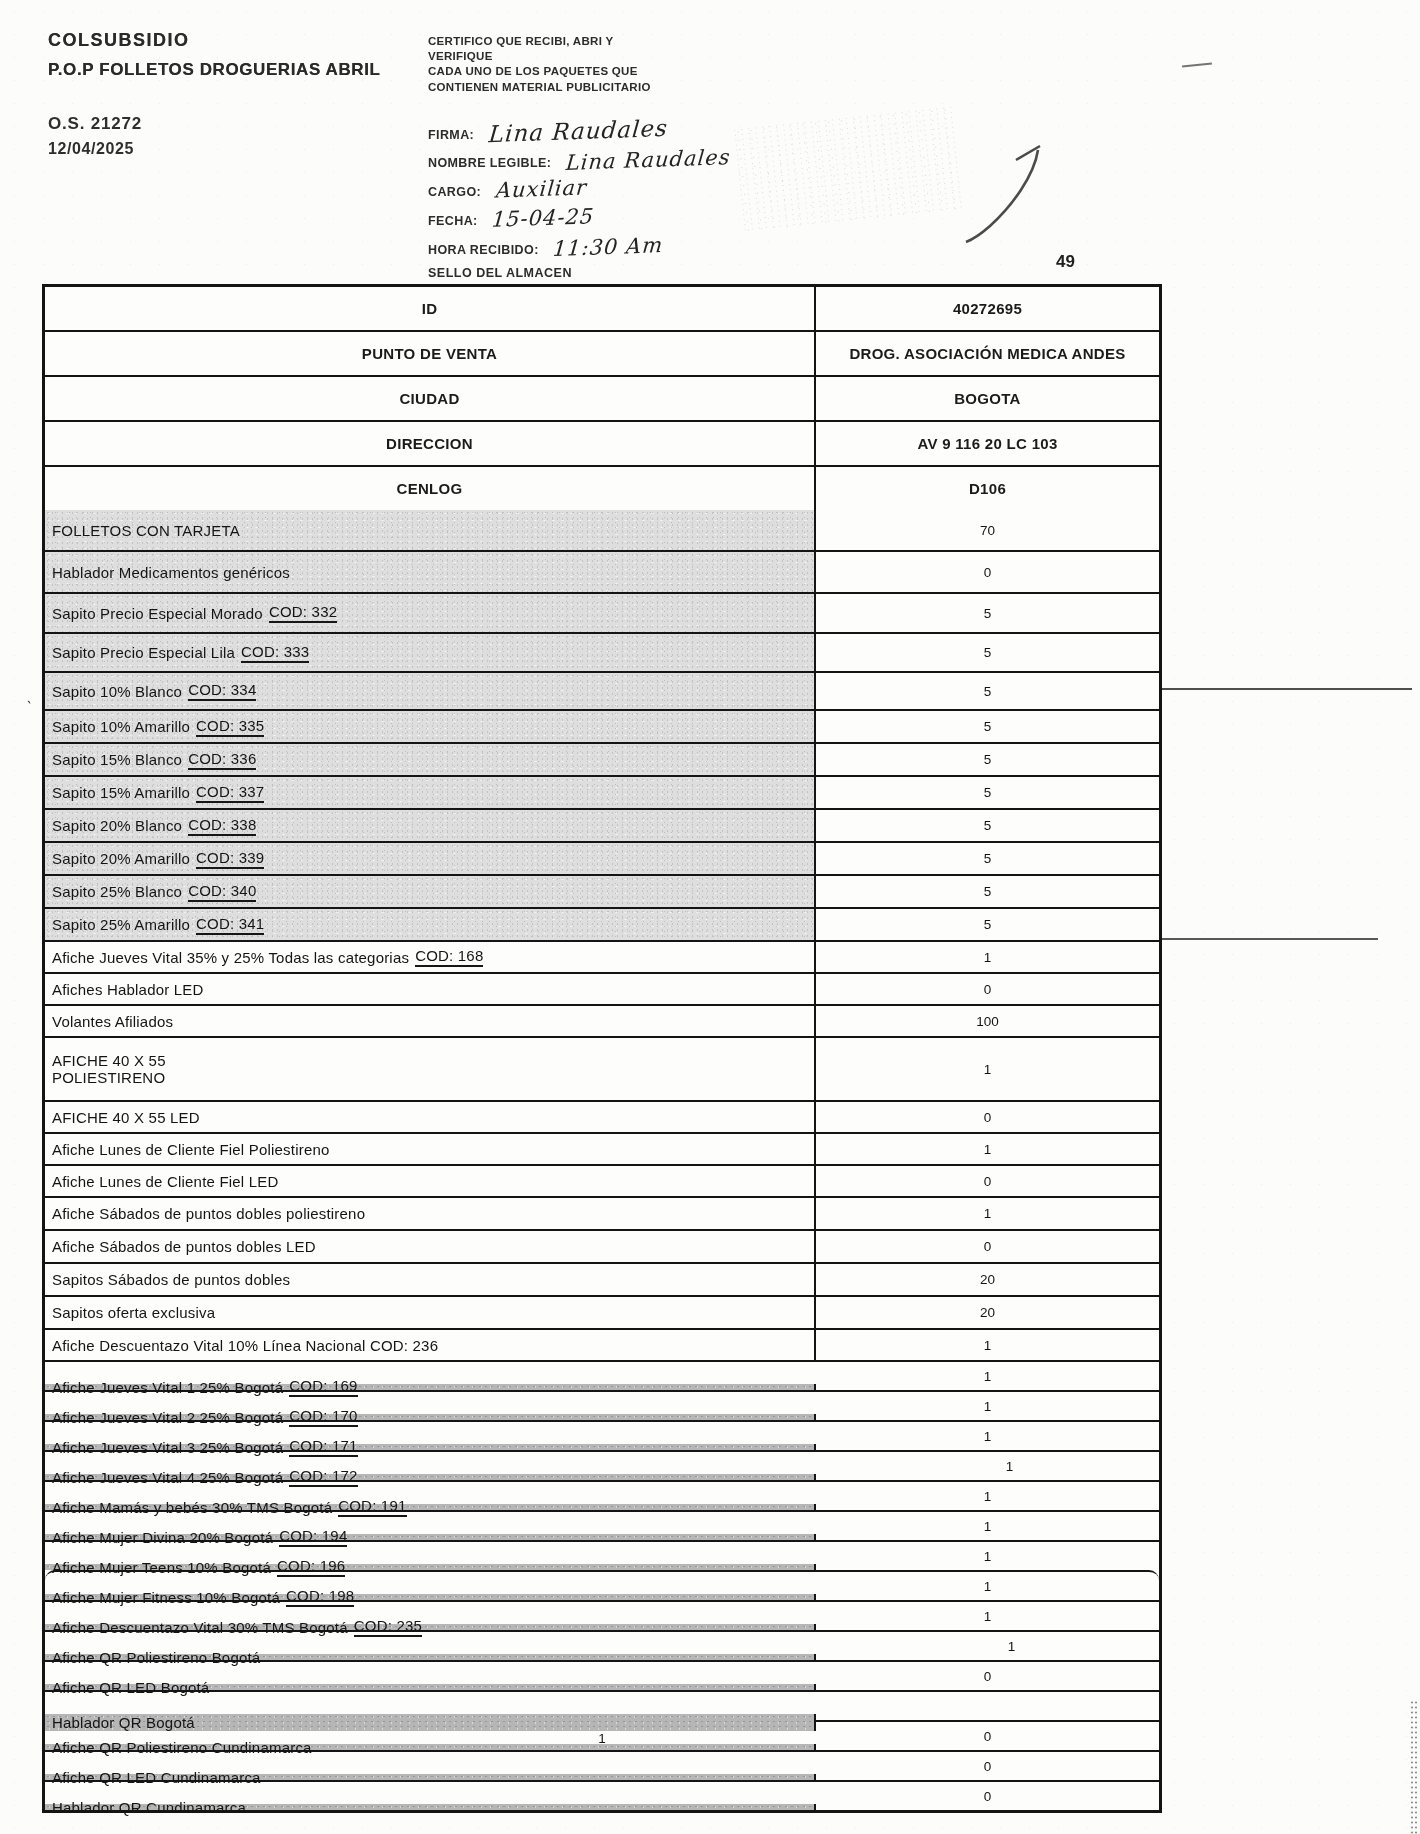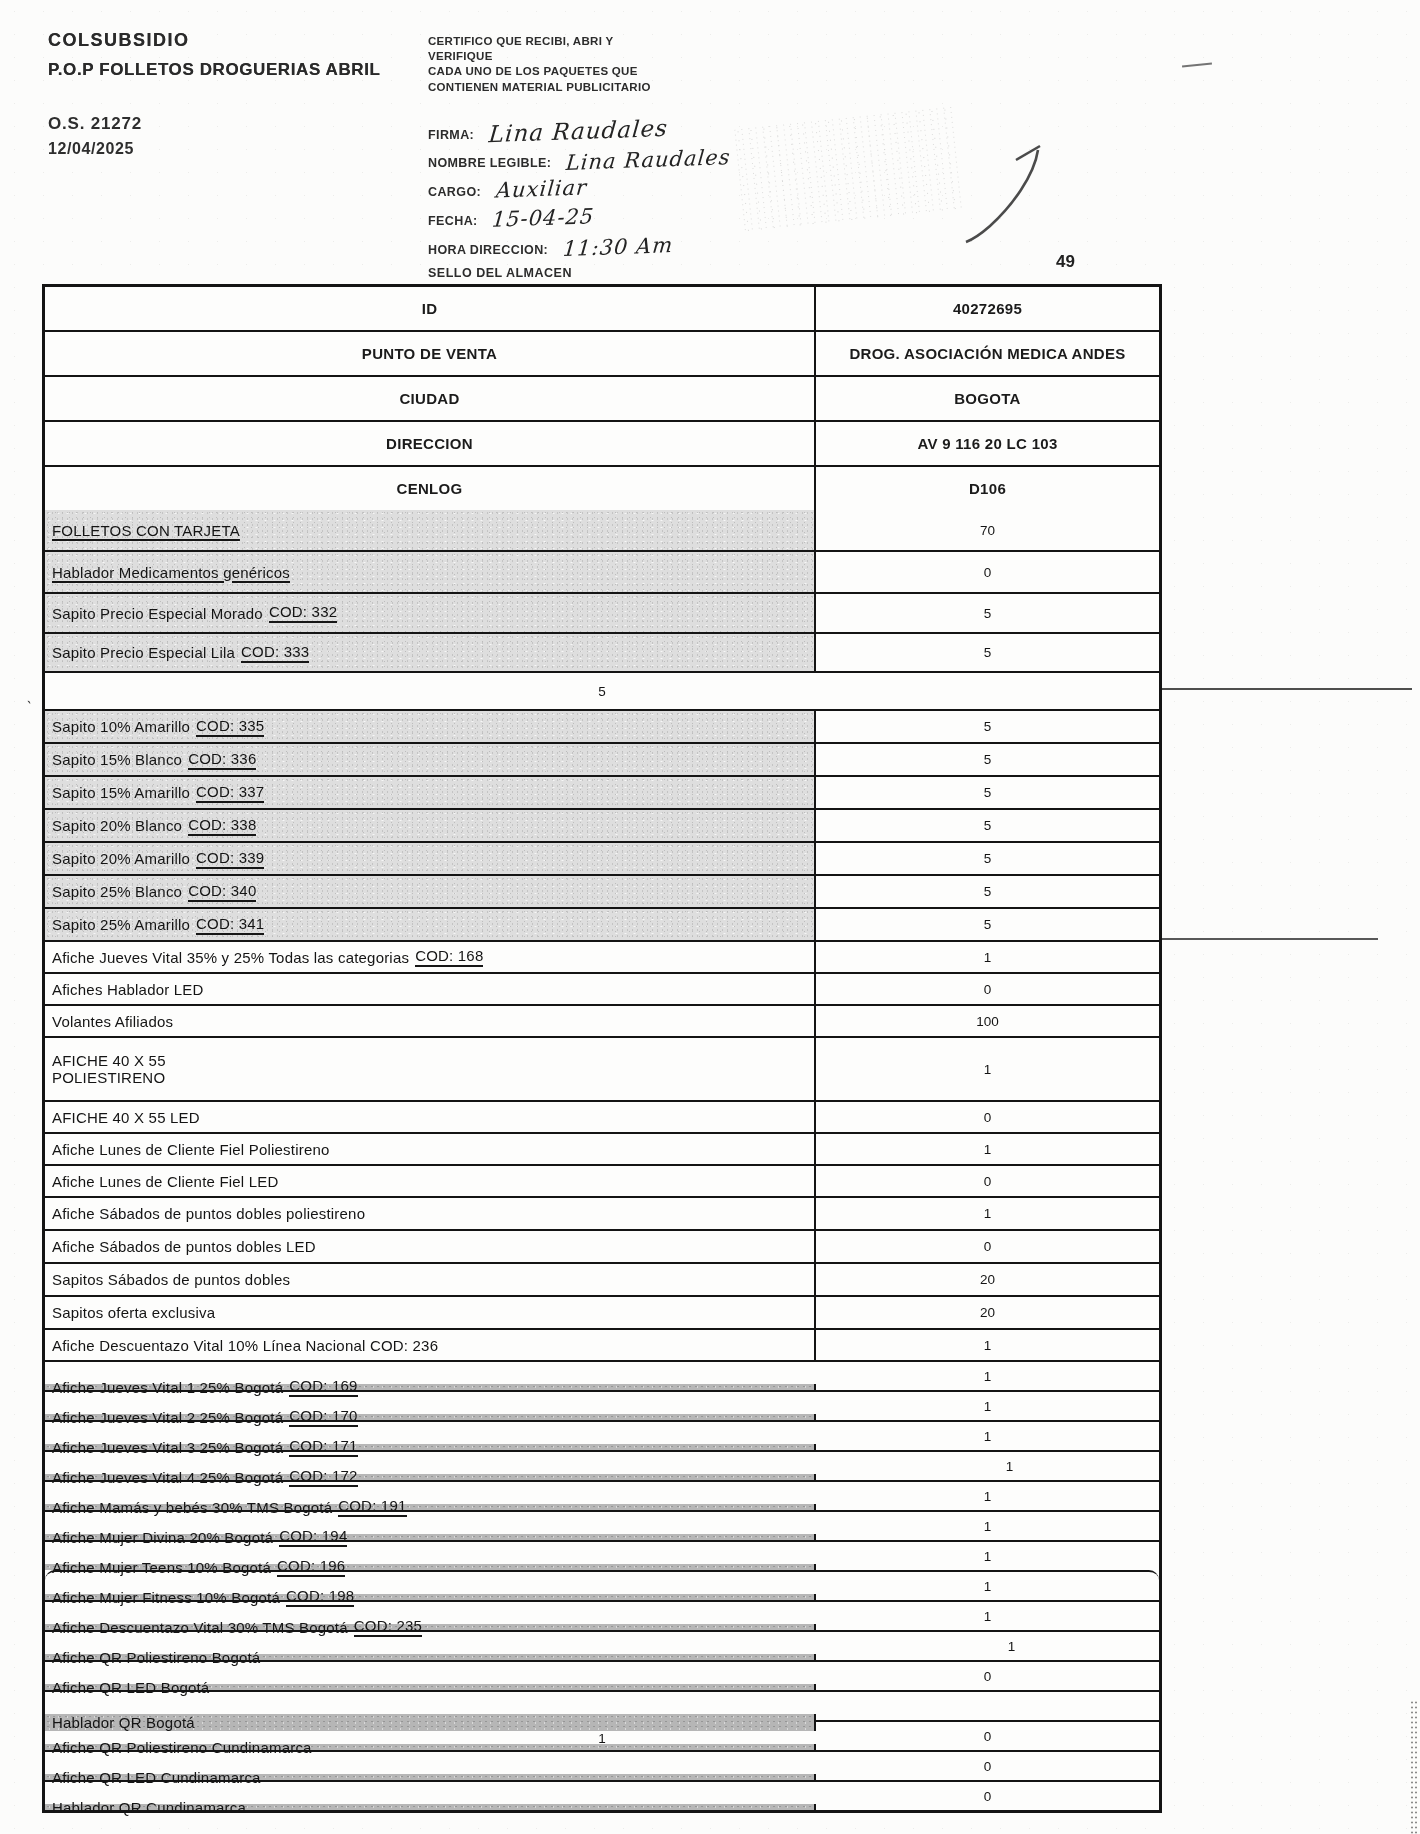--- a/index.html
+++ b/index.html
@@ -75,21 +75,21 @@
   }
   .shade-dark{
     background-color:#b6b6b6;
     background-image:
       radial-gradient(#969696 0.9px, transparent 1.1px),
       radial-gradient(#d8d8d8 0.8px, transparent 1px),
       radial-gradient(#8a8a8a 0.6px, transparent 0.8px);
     background-size:6px 5px, 9px 6px, 12px 8px;
     margin-top:22px;
   }
-  .u-full{text-decoration:underline;text-decoration-thickness:2px;text-underline-offset:3px;}
+  .u-full{text-decoration-thickness:2px;text-underline-offset:3px;}
   .u-cod{border-bottom:2px solid #161616;padding-bottom:1px;}
   .cod{margin-left:6px;}
   .lab2{display:block;}
 </style>
 </head>
 <body>
 
 <div class="page">
 
   <div class="abs brand1">COLSUBSIDIO</div>
@@ -114,21 +114,21 @@
   </div>
   <div class="abs formrow" style="top:177px">
     <span class="flabel">CARGO:</span>
     <span class="hw">Auxiliar</span>
   </div>
   <div class="abs formrow" style="top:206px">
     <span class="flabel">FECHA:</span>
     <span class="hw">15-04-25</span>
   </div>
   <div class="abs formrow" style="top:235px">
-    <span class="flabel">HORA DIRECCION:</span>
+    <span class="flabel">HORA RECIBIDO:</span>
     <span class="hw">11:30 Am</span>
   </div>
   <div class="abs sello">SELLO DEL ALMACEN</div>
 
   <div class="abs sheetnum">49</div>
 
   <div class="abs stamp"></div>
 
   <svg class="abs penmark" width="120" height="125" viewBox="0 0 120 125">
     <path d="M 78 32 L 102 18" stroke="#2b2b2b" stroke-width="2.6" fill="none" opacity="0.85"></path>
@@ -213,20 +213,24 @@
         <div class="row itemrow" style="height: 37px;">
           <div class="cell lbl shade-light">
             <span class="lab">Sapito Precio Especial Lila</span>
             <span class="lab cod u-cod">COD: 333</span>
           </div>
           <div class="cell val">
             <span>5</span>
           </div>
         </div>
         <div class="row itemrow" style="height: 36px;">
+          <div class="cell lbl shade-light">
+            <span class="lab">Sapito 10% Blanco</span>
+            <span class="lab cod u-cod">COD: 334</span>
+          </div>
           <div class="cell val">
             <span>5</span>
           </div>
         </div>
         <div class="row itemrow" style="height: 31px;">
           <div class="cell lbl shade-light">
             <span class="lab">Sapito 10% Amarillo</span>
             <span class="lab cod u-cod">COD: 335</span>
           </div>
           <div class="cell val">

